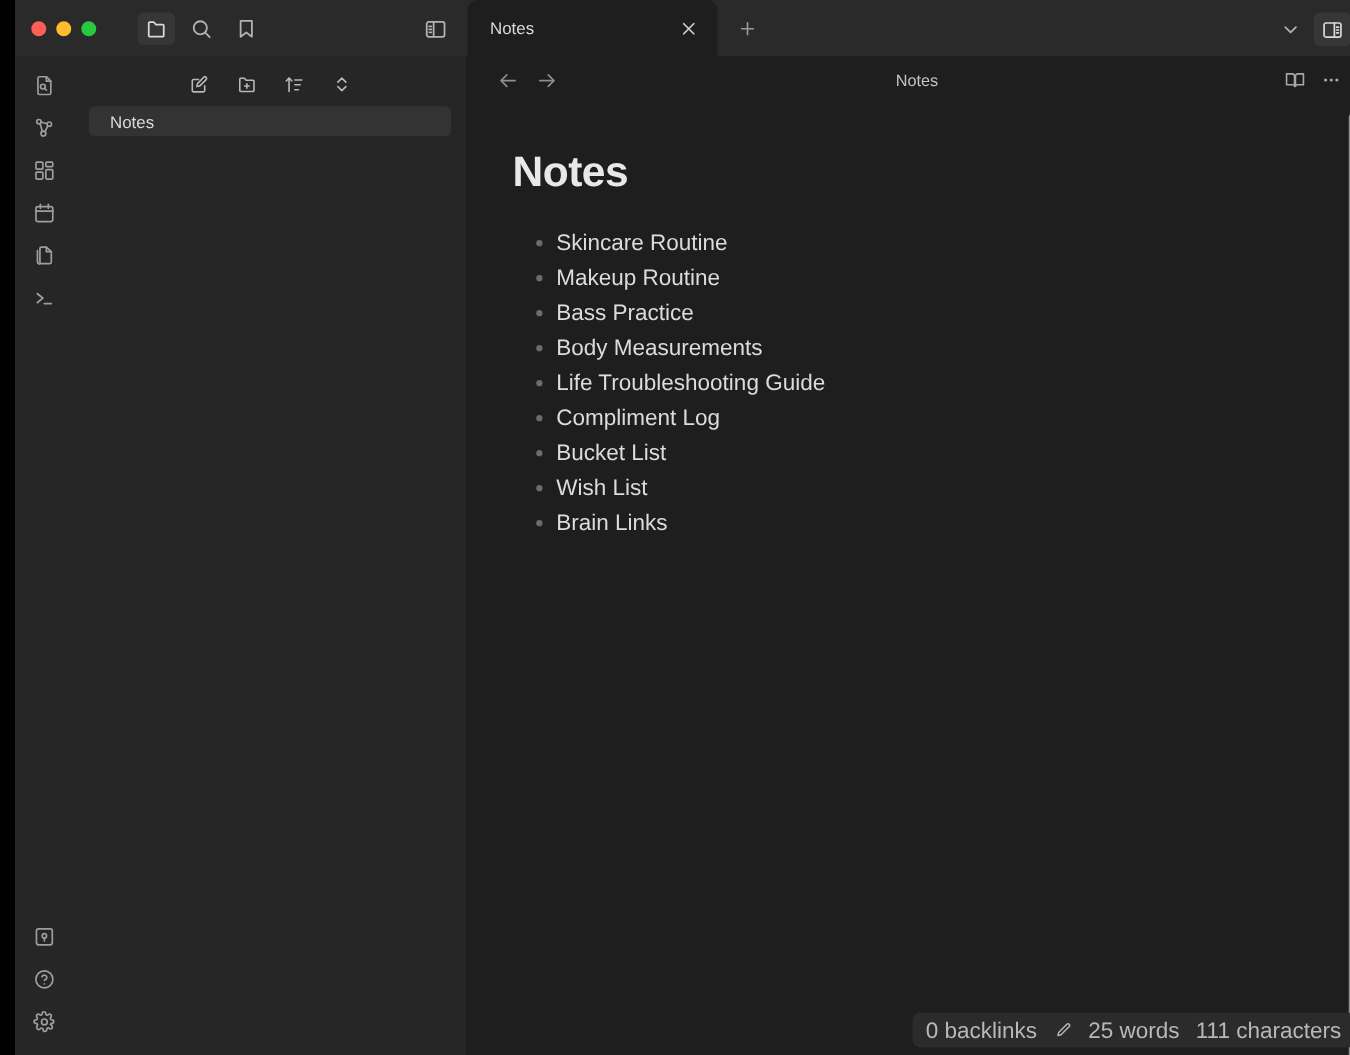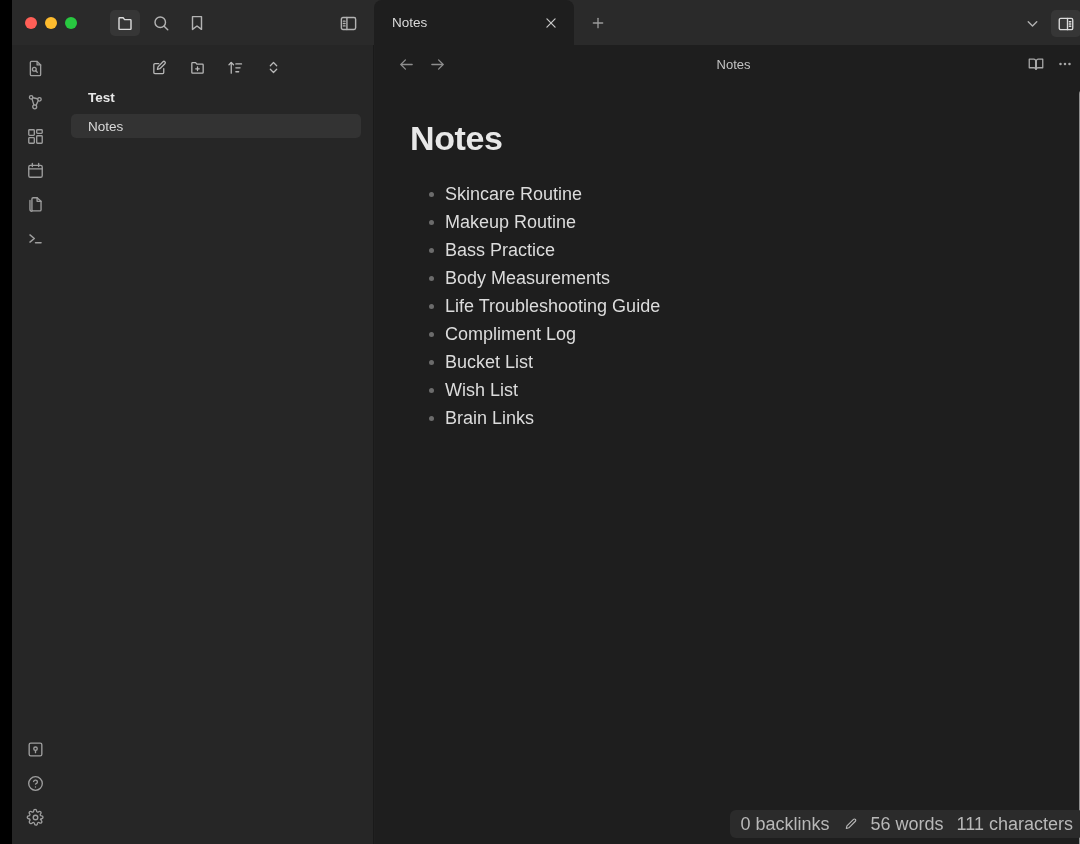--- a/index.html
+++ b/index.html
@@ -475,23 +475,20 @@
       </div>
       <div class="fe-hicon">
         <svg width="17" height="17" viewBox="0 0 24 24" fill="none" stroke="currentColor" stroke-width="1.8" stroke-linecap="round" stroke-linejoin="round">
           <polyline points="7.5 9.5 12 5 16.5 9.5"></polyline>
           <polyline points="7.5 14.5 12 19 16.5 14.5"></polyline>
         </svg>
       </div>
     </div>
 
     <div id="fe-tree">
-      <div class="fe-row folder">
-        <span>Test</span>
-      </div>
       <div class="fe-row active">
         <span>Notes</span>
       </div>
     </div>
   </div>
 
   <div id="editor-pane">
 
     <div id="view-header">
       <div class="nav-arrows">
@@ -545,18 +542,18 @@
 
     <div id="editor-scrollbar"></div>
 
     <div id="status-bar">
       <span class="sb-item">0 backlinks</span>
       <span class="sb-icon">
         <svg width="15" height="15" viewBox="0 0 24 24" fill="none" stroke="currentColor" stroke-width="1.8" stroke-linecap="round" stroke-linejoin="round">
           <path d="M16.8 3.8a2.1 2.1 0 0 1 3 3L9.3 17.3l-4 1 1-4z"></path>
         </svg>
       </span>
-      <span class="sb-item">56 words</span>
+      <span class="sb-item">25 words</span>
       <span class="sb-item">111 characters</span>
     </div>
 
   </div>
 </div>
 
 </body></html>

